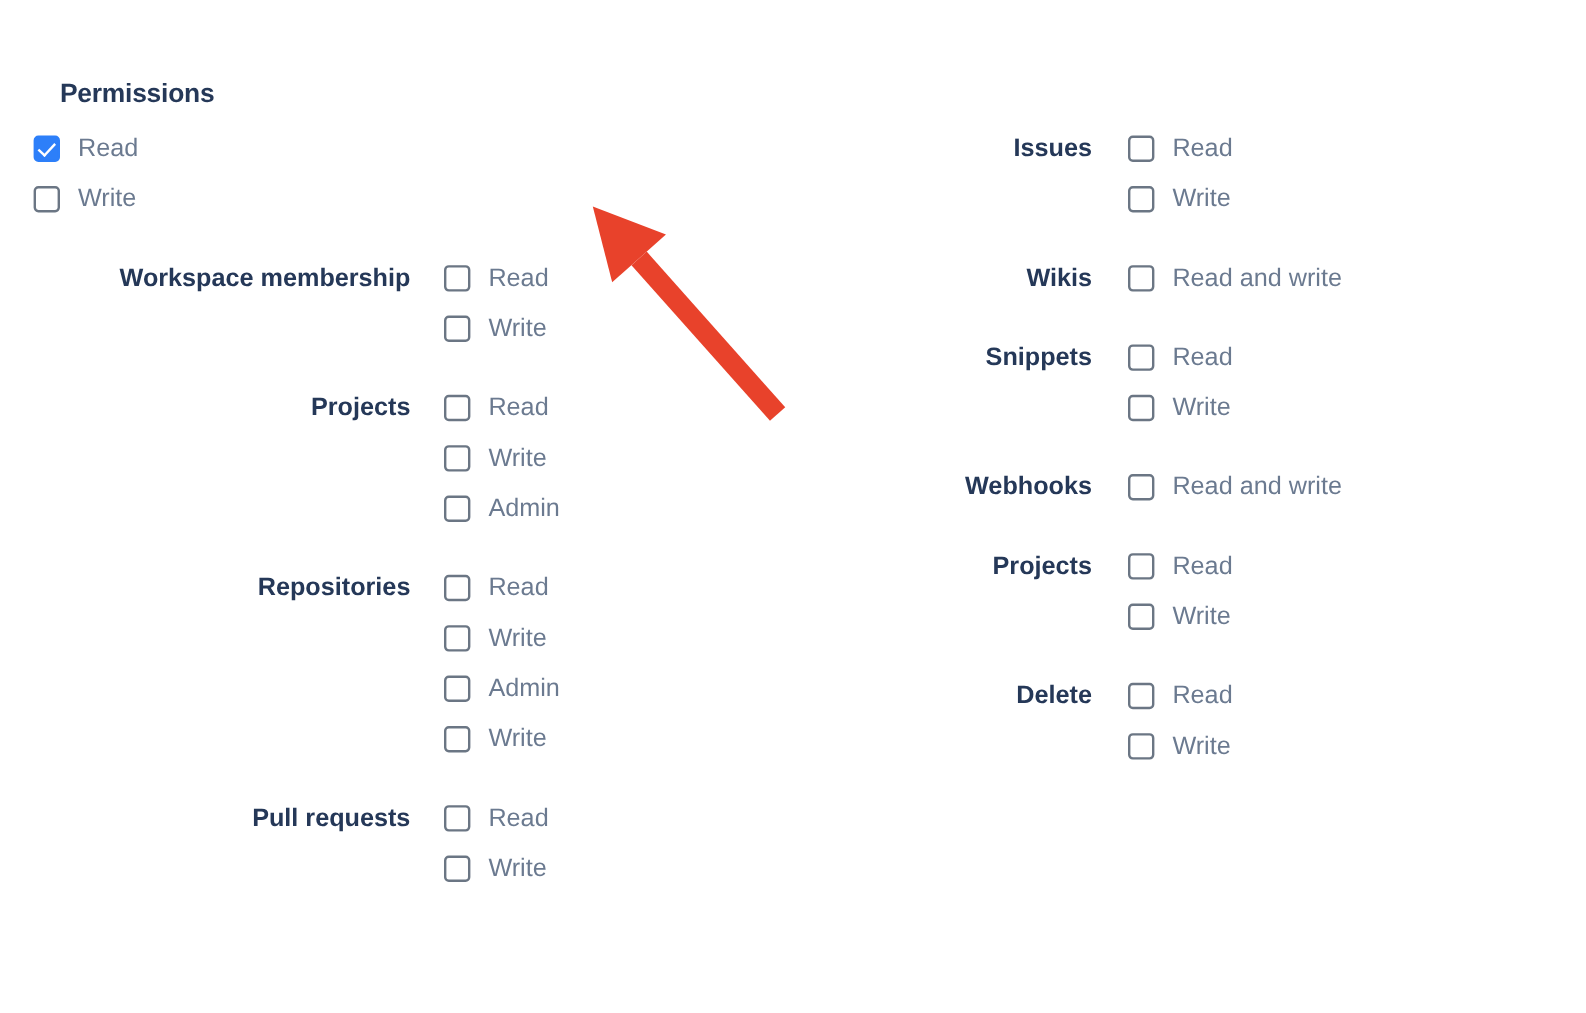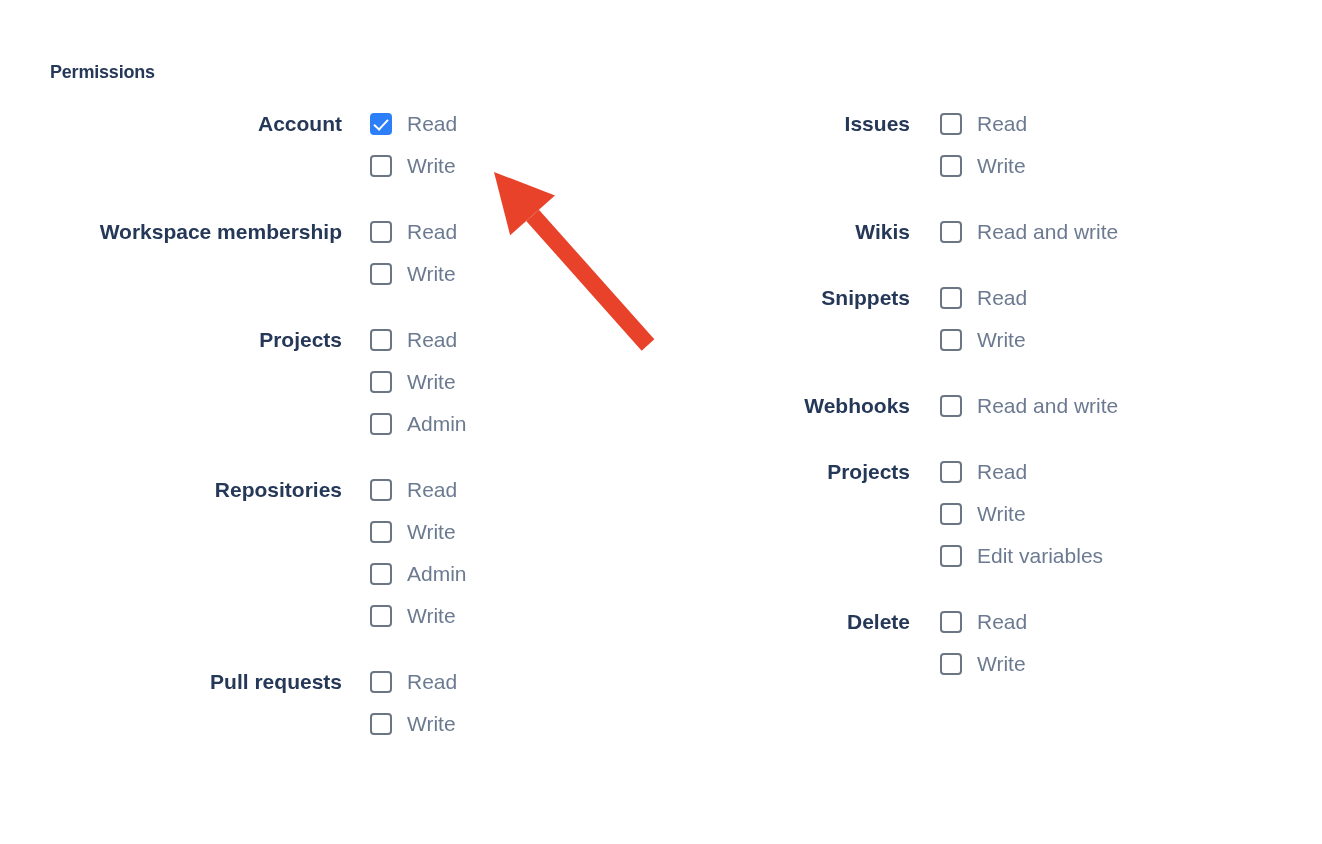--- a/index.html
+++ b/index.html
@@ -14,21 +14,21 @@
     position: relative;
     font-family: "Liberation Sans", sans-serif;
     -webkit-font-smoothing: antialiased;
     overflow: hidden;
   }
 
   #page-title {
     position: absolute;
     left: 50px;
     top: 50px;
-    font-size: 18px;
+    font-size: 22px;
     font-weight: bold;
     color: #253858;
     letter-spacing: -0.2px;
   }
 
   .columns {
     position: absolute;
     left: 0;
     top: 103px;
     width: 1322px;
@@ -118,21 +118,20 @@
   }
 </style>
 </head>
 <body>
 
 <h1 id="page-title">Permissions</h1>
 
 <div class="columns">
   <div class="column left">
       <div class="perm-group">
-        <div class="group-label">Account</div>
         <div class="group-options">
           <label class="option-row">
             <span class="checkbox checked"></span>
             <span class="option-label">Read</span>
           </label>
           <label class="option-row">
             <span class="checkbox"></span>
             <span class="option-label">Write</span>
           </label>
         </div>
@@ -250,24 +249,20 @@
       <div class="perm-group">
         <div class="group-label">Projects</div>
         <div class="group-options">
           <label class="option-row">
             <span class="checkbox"></span>
             <span class="option-label">Read</span>
           </label>
           <label class="option-row">
             <span class="checkbox"></span>
             <span class="option-label">Write</span>
-          </label>
-          <label class="option-row">
-            <span class="checkbox"></span>
-            <span class="option-label">Edit variables</span>
           </label>
         </div>
       </div>
       <div class="perm-group">
         <div class="group-label">Delete</div>
         <div class="group-options">
           <label class="option-row">
             <span class="checkbox"></span>
             <span class="option-label">Read</span>
           </label>

